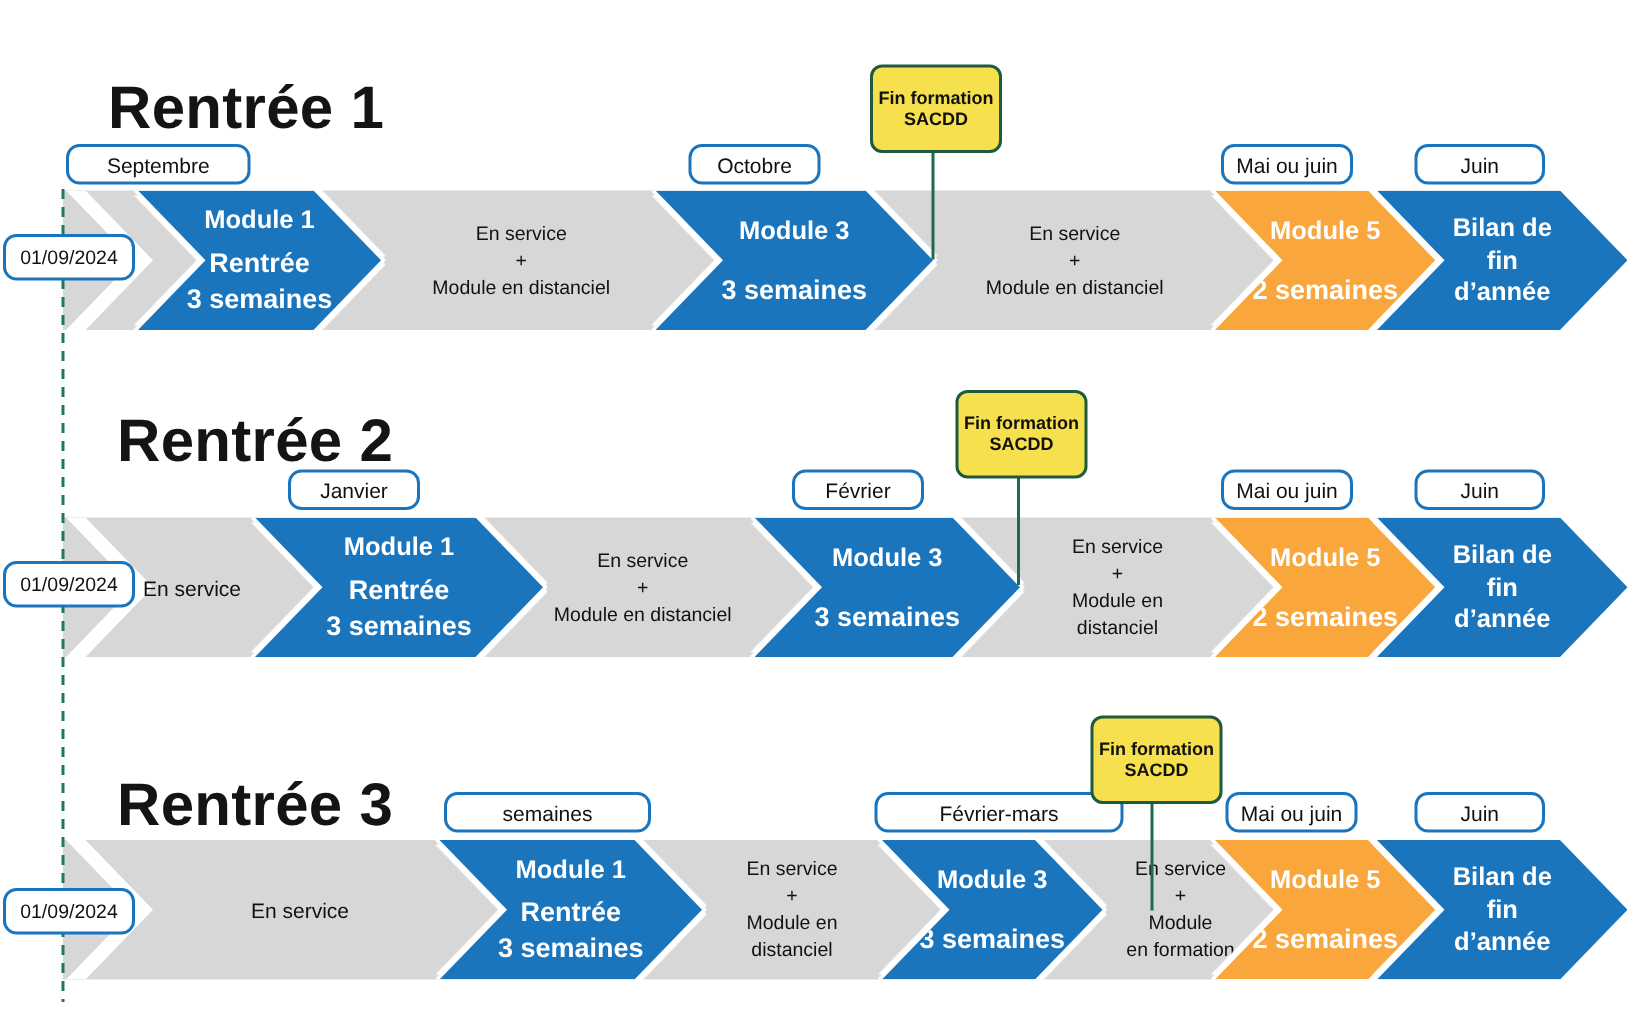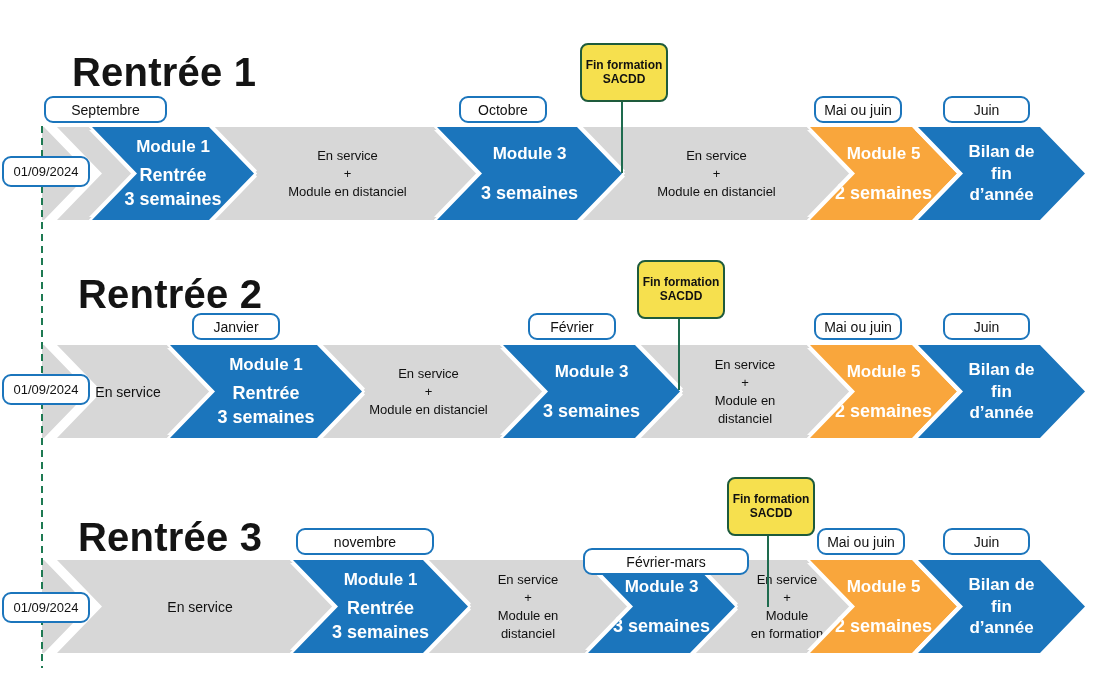--- a/index.html
+++ b/index.html
@@ -212,22 +212,22 @@
           <div class="bilan-line">d’année</div>
         </div>
           </div>
       </div>
     </div>
   </section>
 
   <section>
     <h2 class="row-title" style="left:78px;top:515px">Rentrée 3</h2>
 
-    <div class="month-box" style="left:296px;top:528px;width:134px">novembre</div>
-    <div class="month-box" style="left:583px;top:548px;width:162px">Février-mars</div>
+    <div class="month-box" style="left:296px;top:528px;width:134px">semaines</div>
+    <div class="month-box" style="left:583px;top:528px;width:162px">Février-mars</div>
     <div class="month-box" style="left:817px;top:528px;width:84px">Mai ou juin</div>
     <div class="month-box" style="left:943px;top:528px;width:83px">Juin</div>
 
     <div class="milestone" style="left:727px;top:477px">
       <div>Fin formation</div>
       <div>SACDD</div>
     </div>
     <div class="connector" style="left:767px;top:510px;height:97px"></div>
 
     <div class="date-box" style="top:592px">01/09/2024</div>

